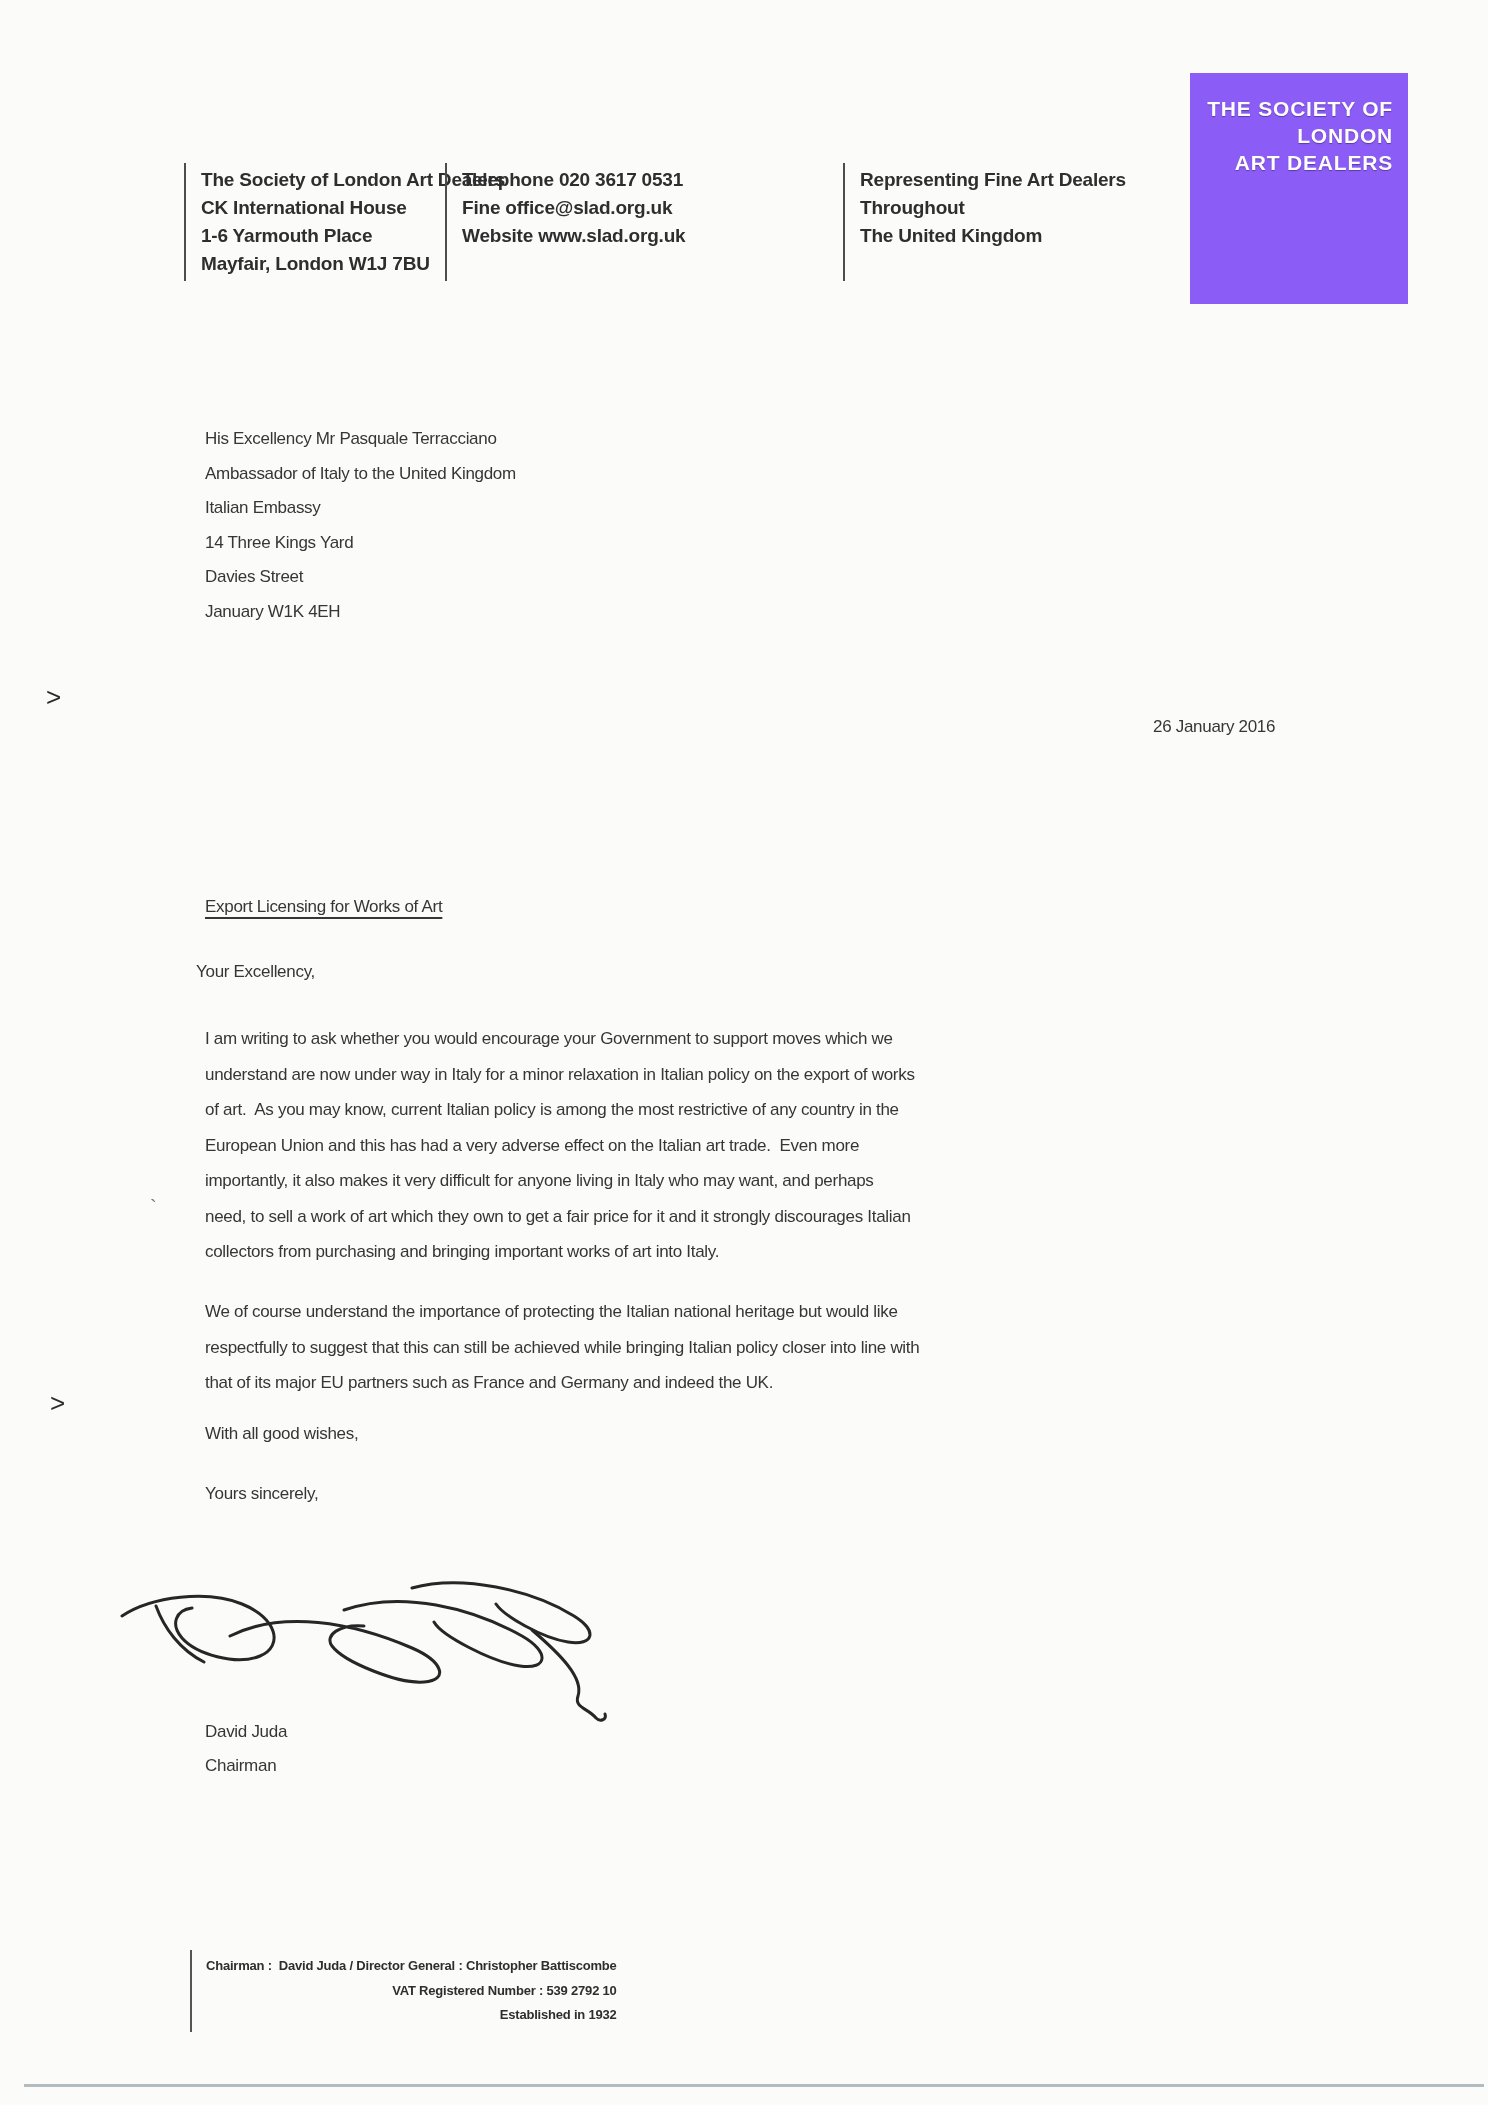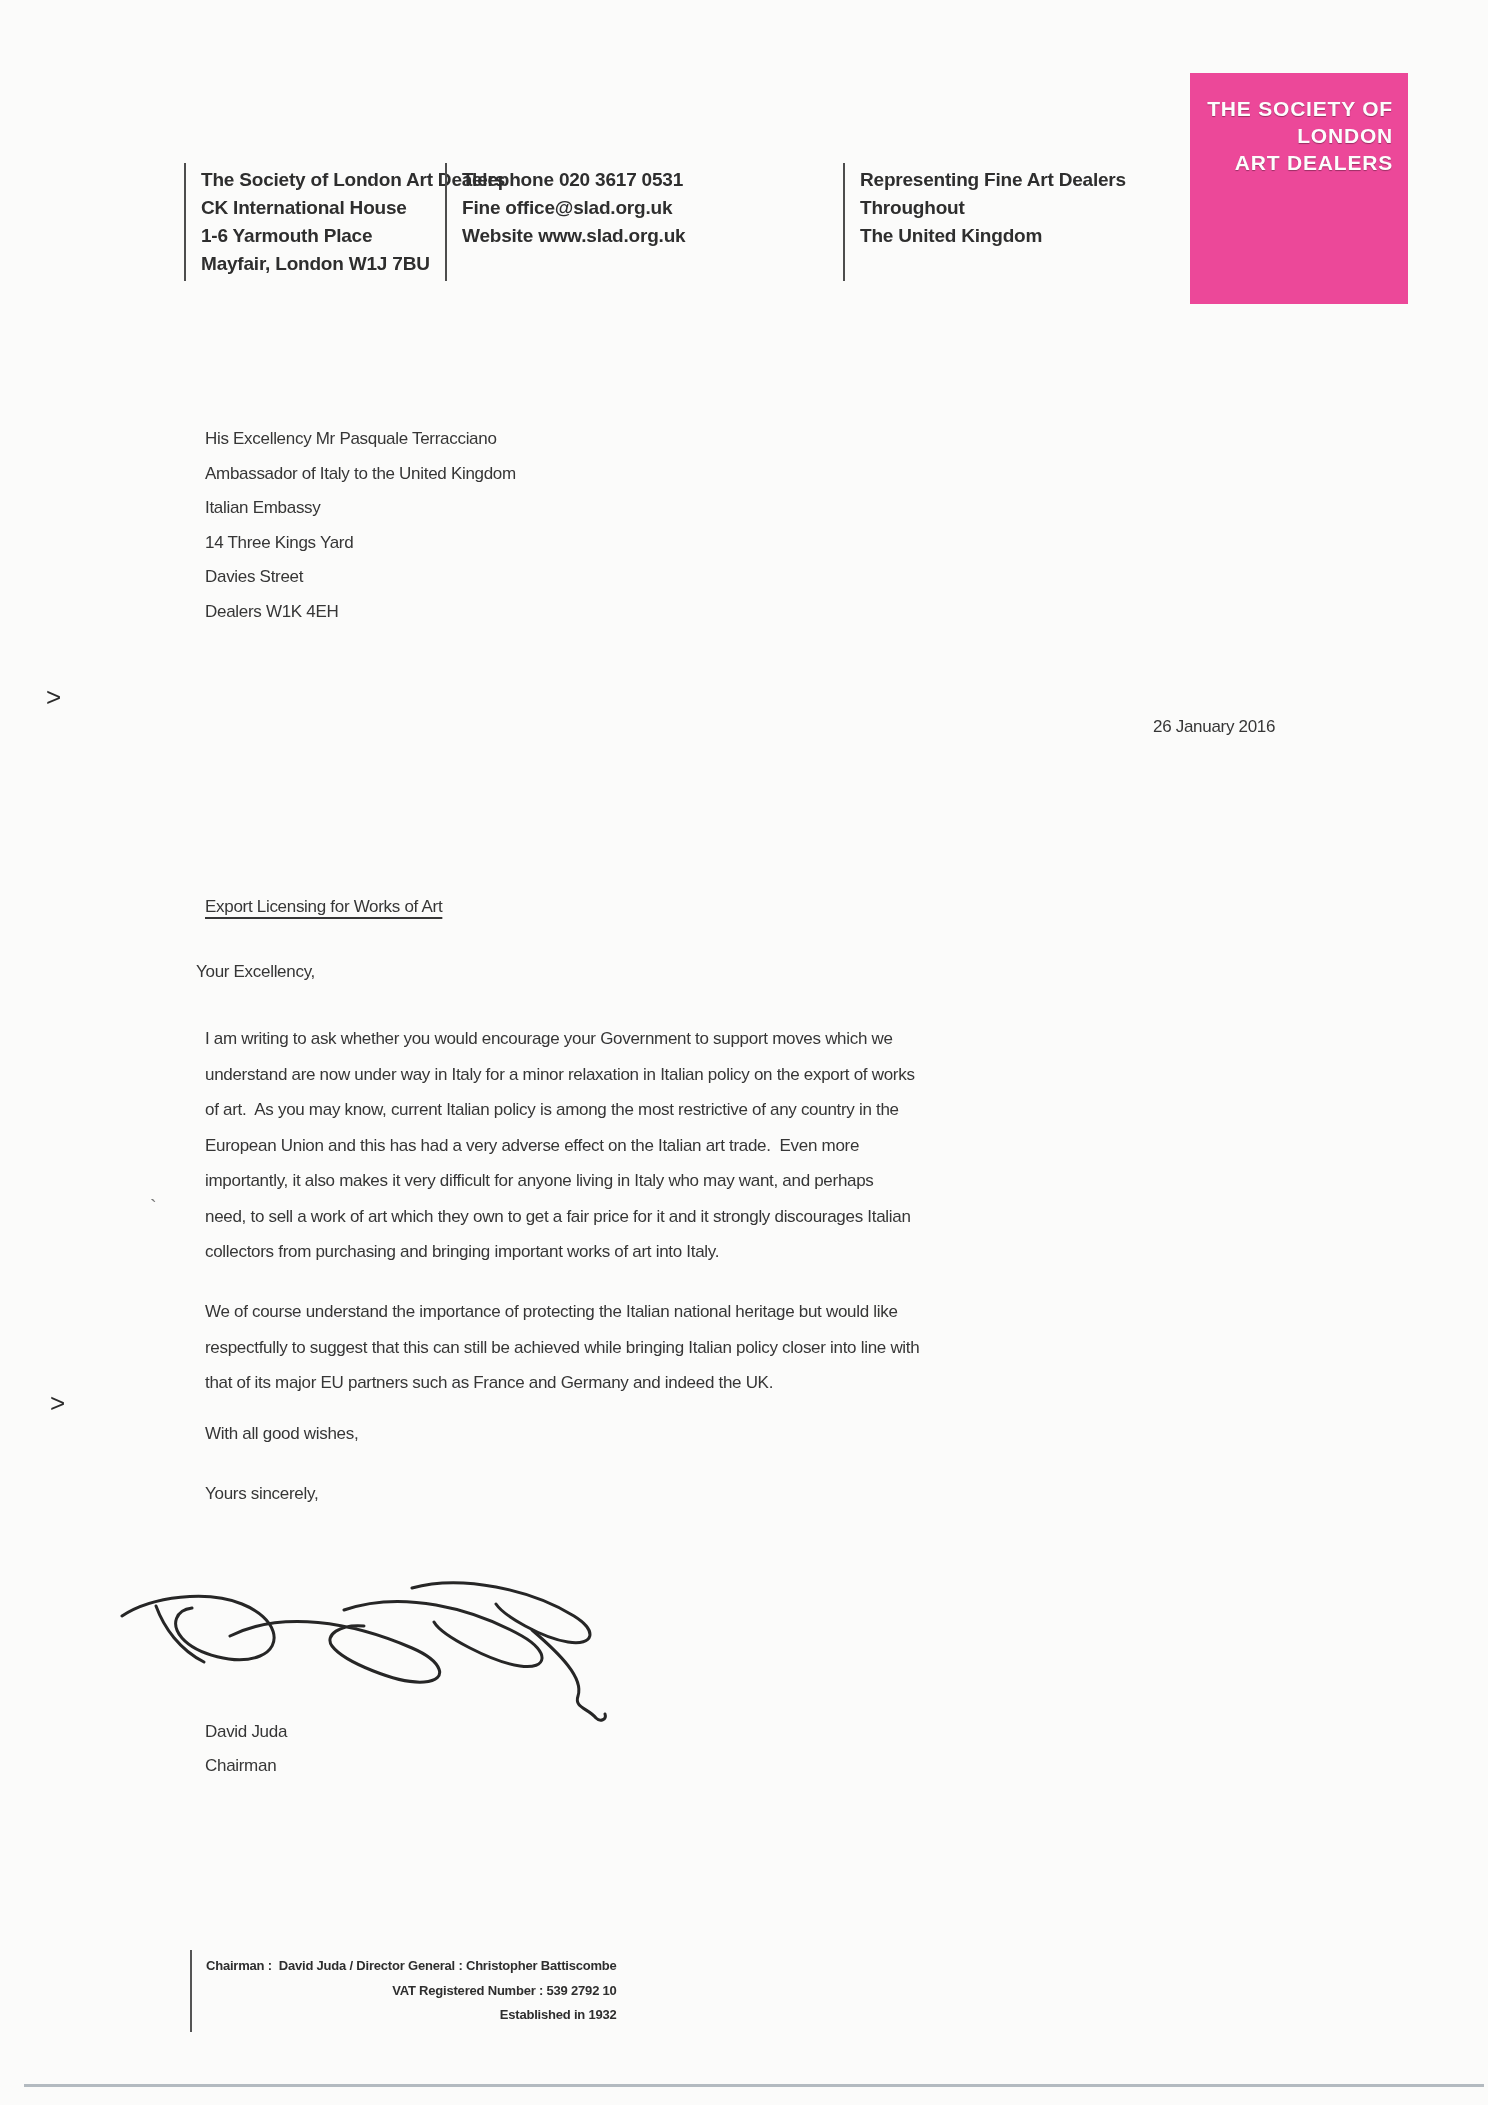--- a/index.html
+++ b/index.html
@@ -10,21 +10,21 @@
     color: #333;
     position: relative;
     overflow: hidden;
   }
   .page { position: absolute; inset: 0; }
 
   
   .logo-box {
     position: absolute; left: 1190px; top: 73px;
     width: 218px; height: 231px;
-    background: #ec4899;
+    background: #8b5cf6;
     box-sizing: border-box;
     padding: 22px 15px 0 0;
     text-align: right;
   }
   .logo-box .line {
     color: #fdfdfd;
     font-weight: 700;
     font-size: 21px;
     line-height: 27px;
     letter-spacing: 0.8px;
@@ -147,21 +147,21 @@
     <div class="line">Throughout</div>
     <div class="line">The United Kingdom</div>
   </div>
 
   <div class="txt recipient">
     <div class="line">His Excellency Mr Pasquale Terracciano</div>
     <div class="line">Ambassador of Italy to the United Kingdom</div>
     <div class="line">Italian Embassy</div>
     <div class="line">14 Three Kings Yard</div>
     <div class="line">Davies Street</div>
-    <div class="line">Dealers W1K 4EH</div>
+    <div class="line">January W1K 4EH</div>
   </div>
 
   <div class="margin-mark mark1">&gt;</div>
   <div class="margin-mark mark2">&gt;</div>
   <div class="speck">`</div>
 
   <div class="txt date">26 January 2016</div>
 
   <div class="txt subject">Export Licensing for Works of Art</div>
 

